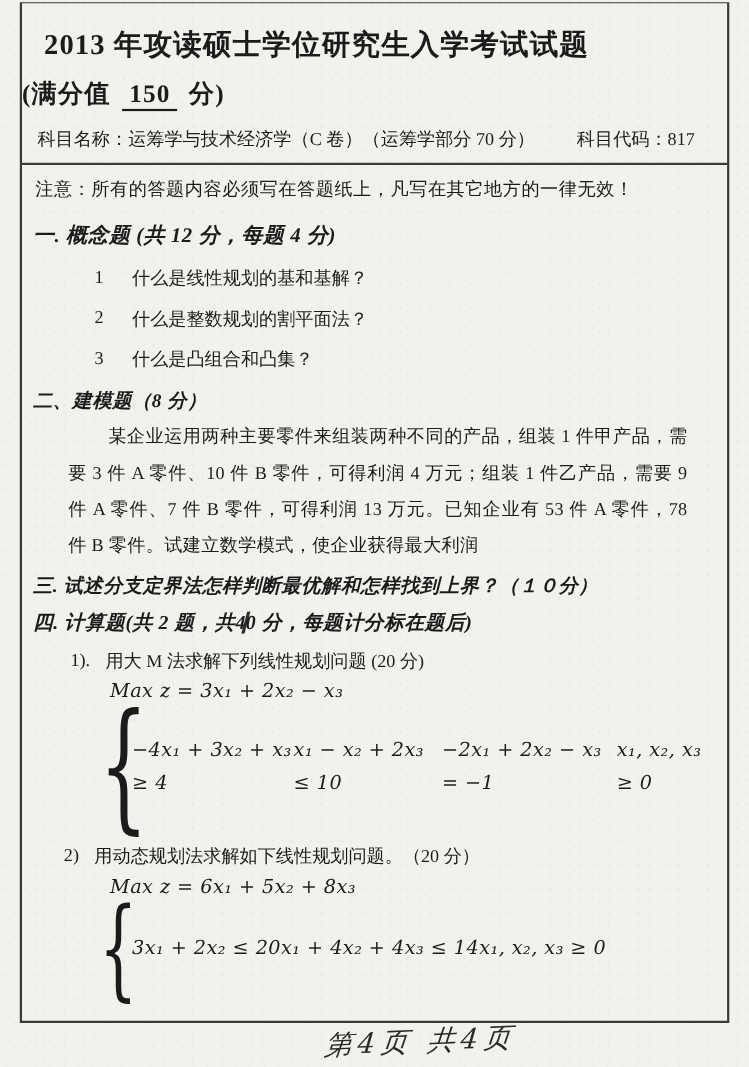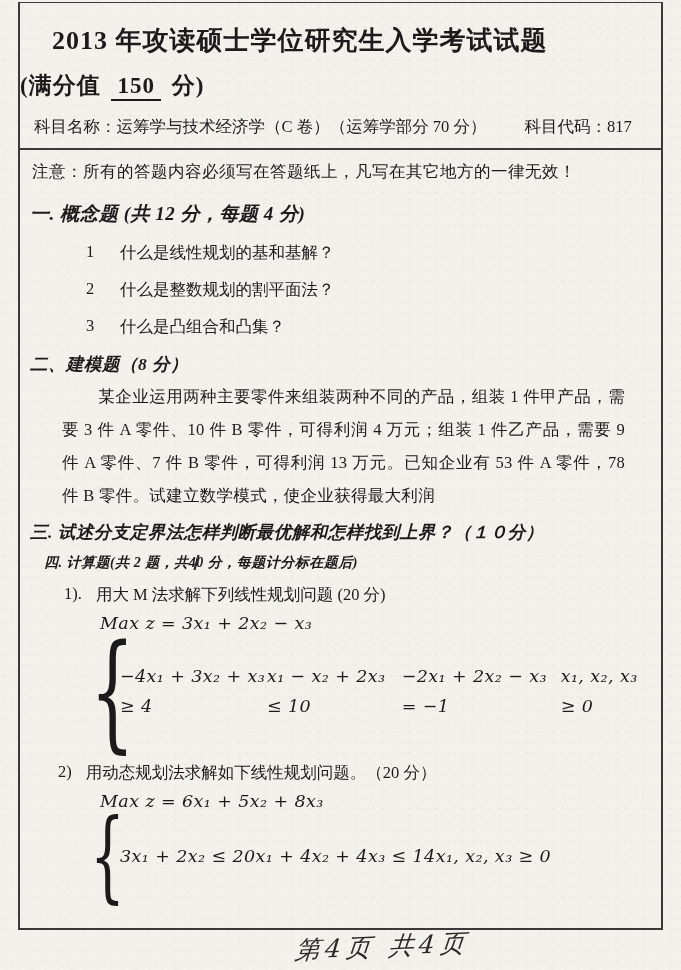--- a/index.html
+++ b/index.html
@@ -18,21 +18,21 @@
   .sheet {
     position: absolute;
     left: 18px; top: 2px;
     width: 645px; height: 928px;
     border: 2px solid #3a3a3a;
     border-top-width: 1px;
   }
   
   .header { border-bottom: 2px solid #3a3a3a; padding: 0 0 8px 0; }
   .title {
-    margin: 20px 0 0 32px;
+    margin: 20px 0 0 20px;
     font-size: 26px; font-weight: 700;
     letter-spacing: 1px;
     font-family: "Liberation Serif", "DejaVu Serif", serif;
   }
   .score-line {
     margin-top: 12px;
     text-align: left;
     font-size: 23px; font-weight: 700;
     letter-spacing: 1px;
   }
@@ -70,21 +70,21 @@
   .s2h { margin: 14px 0 0 2px; font-size: 17.5px; }
   .model-para {
     margin: 4px 28px 0 34px;
     font-size: 16.5px;
     line-height: 33px;
     text-align: justify;
     text-indent: 2.2em;
     letter-spacing: 0.3px;
   }
   .s3h { margin: 8px 0 0 2px; font-size: 17.5px; }
-  .s4h { margin: 10px 0 0 16px; font-size: 14px; }
+  .s4h { margin: 10px 0 0 2px; font-size: 18px; }
   .strike {
     background: linear-gradient(105deg, transparent 42%, rgba(25,25,25,0.9) 46%, rgba(25,25,25,0.9) 54%, transparent 58%);
   }
   .prob-line { display: flex; font-size: 16.5px; }
   .p1-line { margin: 12px 0 0 36px; }
   .p2-line { margin: 14px 0 0 30px; }
   .prob-line .plabel { margin-right: 14px; }
   .math { font-family: "DejaVu Serif", serif; font-style: italic; font-size: 17.5px; letter-spacing: 0.4px; }
   .objective { margin: 7px 0 0 72px; }
   .cons-block { display: flex; align-items: center; margin: 0 0 0 62px; }

